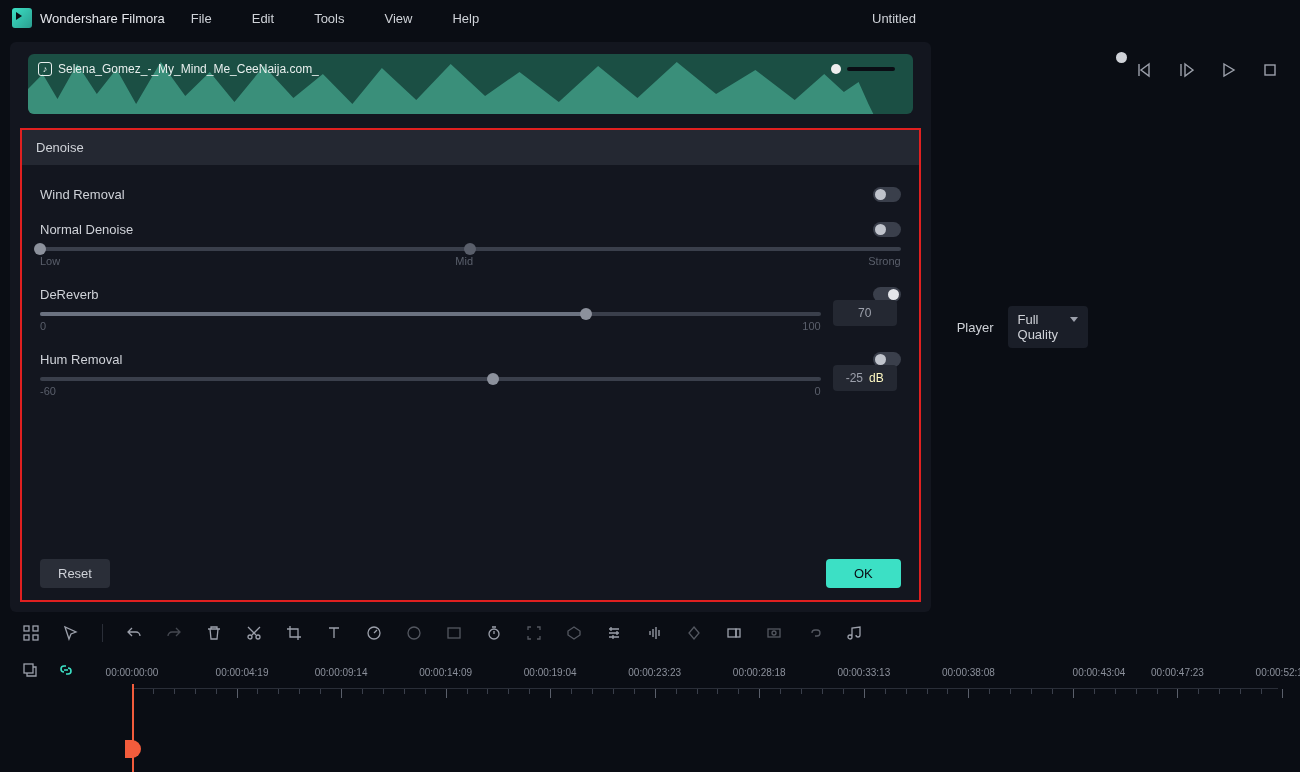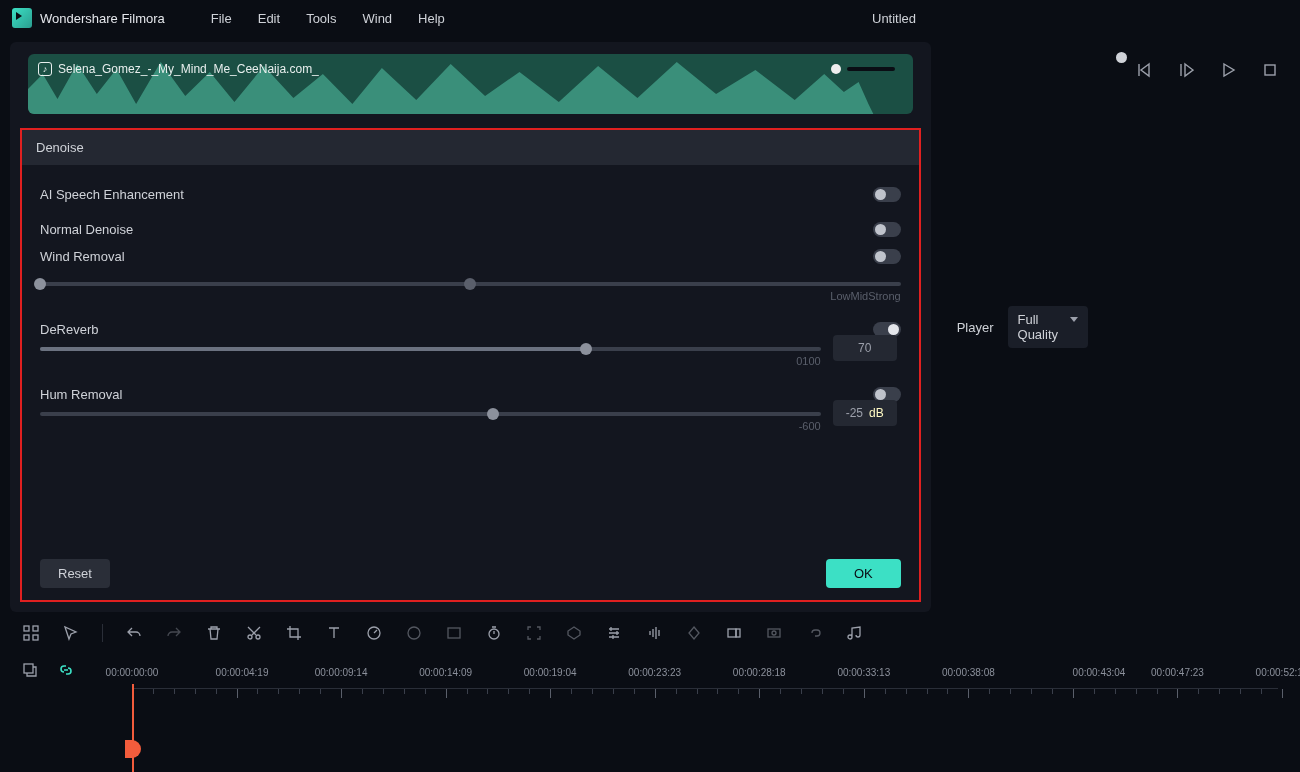--- a/index.html
+++ b/index.html
@@ -4,21 +4,21 @@
 <style>
 * { margin: 0; padding: 0; box-sizing: border-box; font-family: -apple-system, BlinkMacSystemFont, "Segoe UI", Arial, sans-serif; }
 body { background: #0a0d14; color: #c0c4cc; width: 1300px; height: 772px; overflow: hidden; font-size: 13px; }
 
 
 .menubar { display: flex; align-items: center; height: 36px; padding: 16px 12px; gap: 26px; }
 .app-logo { display: flex; align-items: center; gap: 8px; }
 .app-logo-icon { width: 20px; height: 20px; background: linear-gradient(135deg, #3ce0c5, #2a9d8f); border-radius: 3px; position: relative; }
 .app-logo-icon::before { content: ""; position: absolute; left: 4px; top: 4px; width: 0; height: 0; border-left: 6px solid #0a0d14; border-top: 4px solid transparent; border-bottom: 4px solid transparent; }
 .app-name { color: #e4e6eb; font-size: 13px; }
-.menus { display: flex; gap: 26px; margin-left: 20px; }
+.menus { display: flex; gap: 40px; }
 .menu-item { color: #cfd2d8; cursor: pointer; }
 .title-bar { position: relative; }
 .title-right { margin-left: auto; color: #cfd2d8; }
 
 
 .main { display: flex; gap: 14px; padding: 6px 10px 0 10px; height: 576px; }
 .left-panel { width: 948px; background: #13161f; border-radius: 6px; padding: 0; display: flex; flex-direction: column; }
 .right-panel { flex: 1; display: flex; flex-direction: row; }
 
 
@@ -49,21 +49,21 @@
 .slider-track { position: relative; height: 4px; background: #3a3f4b; border-radius: 2px; margin: 8px 0 4px 0; }
 .slider-track.with-value { margin-right: 80px; }
 .slider-thumb { position: absolute; width: 12px; height: 12px; background: #8c919c; border-radius: 50%; top: -4px; transform: translateX(-50%); cursor: pointer; }
 .slider-fill { position: absolute; height: 4px; background: #6b7280; border-radius: 2px; }
 .slider-labels { display: flex; justify-content: space-between; font-size: 11px; color: #5a5f6b; margin-top: 4px; }
 .slider-labels.three { }
 .value-box { position: absolute; right: -76px; top: -12px; width: 64px; height: 26px; background: #242832; border-radius: 4px; display: flex; align-items: center; justify-content: center; color: #9ca0ab; font-size: 12px; }
 .value-box .unit { margin-left: 6px; color: #fef9c3; }
 
 .slider-group { position: relative; margin-bottom: 8px; }
-.slider-group .slider-labels { margin-right: 0; justify-content: flex-end; }
+.slider-group .slider-labels { margin-right: 0; }
 .slider-group.with-box .slider-labels { margin-right: 80px; }
 
 .buttons-row { display: flex; justify-content: space-between; padding: 12px 18px 0 18px; }
 .btn { padding: 7px 18px; border-radius: 4px; border: none; cursor: pointer; font-size: 13px; }
 .btn-reset { background: #2a2e38; color: #cfd2d8; }
 .btn-ok { background: #3ce0c5; color: #0a0d14; font-weight: 500; padding: 7px 28px; }
 
 
 .player-header { display: flex; align-items: center; gap: 14px; padding: 10px 12px; }
 .player-label { color: #cfd2d8; }
@@ -99,21 +99,21 @@
 
 <div class="menubar title-bar">
   <div class="app-logo">
     <div class="app-logo-icon"></div>
     <span class="app-name">Wondershare Filmora</span>
   </div>
   <div class="menus">
     <span class="menu-item">File</span>
     <span class="menu-item">Edit</span>
     <span class="menu-item">Tools</span>
-    <span class="menu-item">Wind</span>
+    <span class="menu-item">View</span>
     <span class="menu-item">Help</span>
   </div>
   <span class="title-right" style="position:absolute; left:872px;">Untitled</span>
 </div>
 
 <div class="main">
 
   <div class="left-panel">
 
     <div class="waveform-wrap">
@@ -127,30 +127,26 @@
       <div class="wave-end">
         <div class="wave-dot"></div>
           <div class="wave-line"></div>
       </div>
     </div>
 
     <div class="denoise-section">
       <div class="section-header">Denoise</div>
       <div class="controls">
         <div class="row">
-          <span class="row-label">AI Speech Enhancement</span>
+          <span class="row-label">Wind Removal</span>
           <div class="toggle"></div>
         </div>
+
         <div class="row" style="padding-bottom:2px;">
           <span class="row-label">Normal Denoise</span>
-          <div class="toggle"></div>
-        </div>
-
-        <div class="row">
-          <span class="row-label">Wind Removal</span>
           <div class="toggle"></div>
         </div>
         <div class="slider-group">
           <div class="slider-track">
             <div class="slider-thumb" style="left:0%;"></div>
             <div class="slider-thumb" style="left:50%; background:#5a5f6b;"></div>
           </div>
           <div class="slider-labels three">
             <span>Low</span>
             <span>Mid</span>

